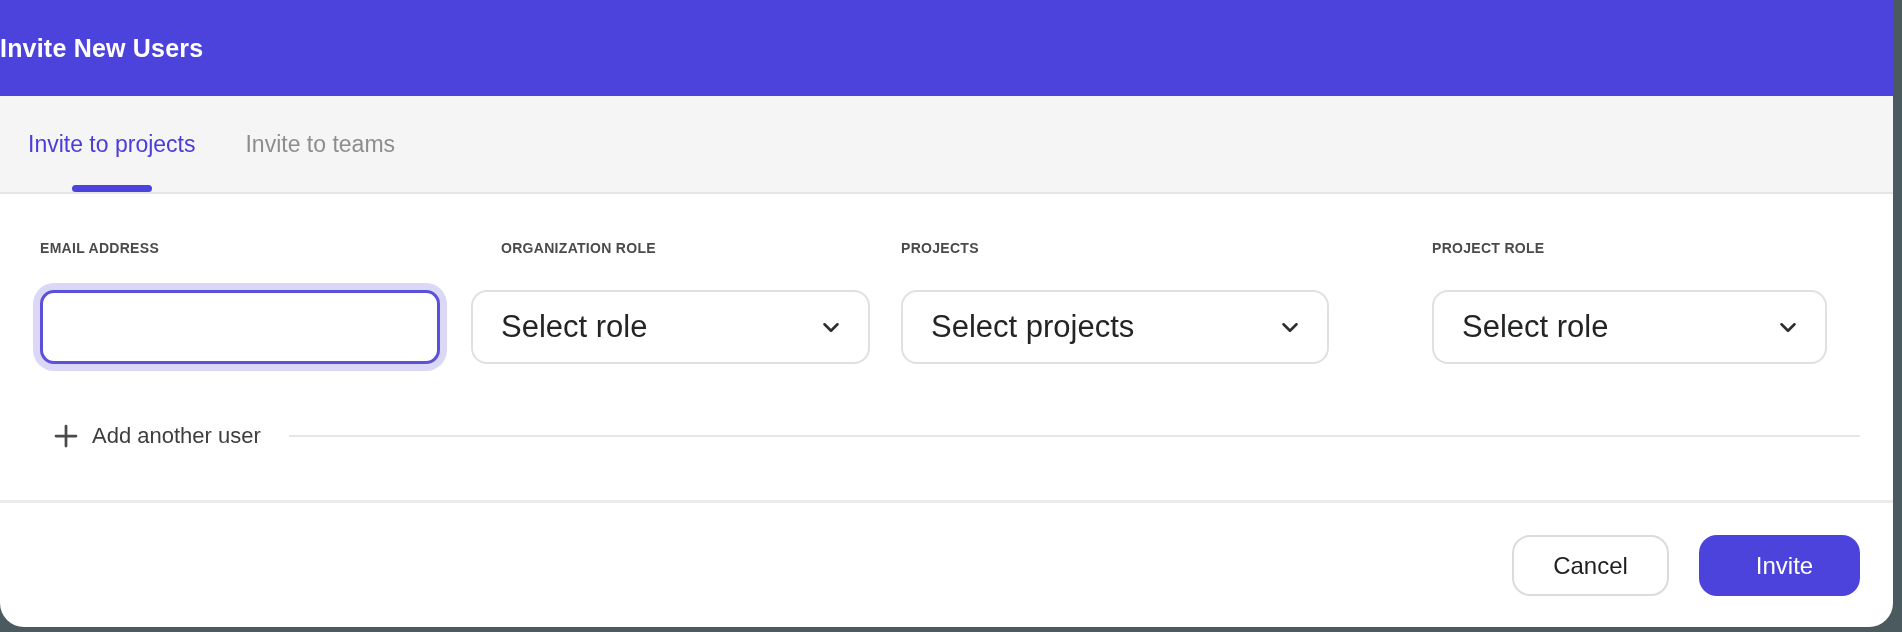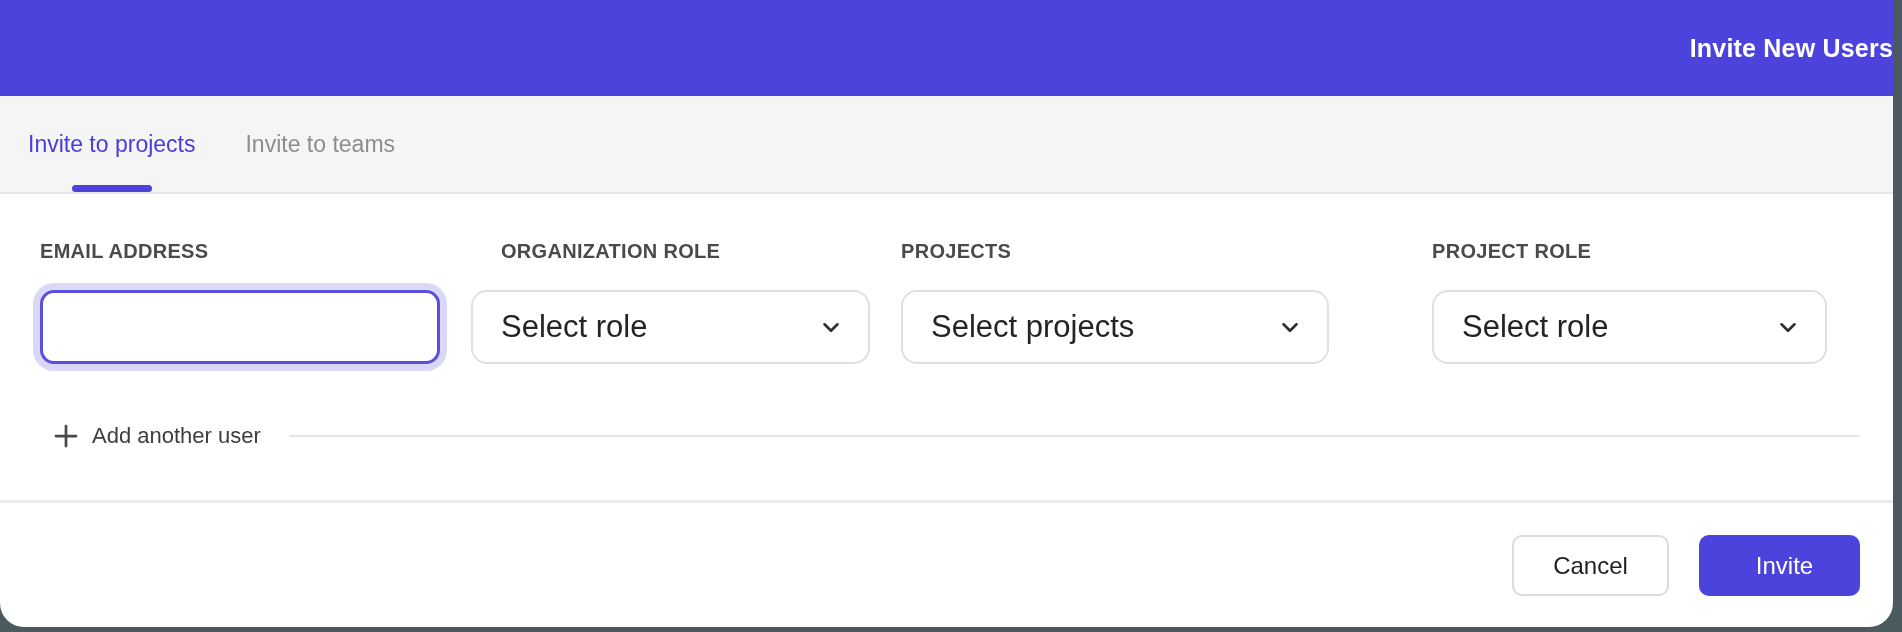--- a/index.html
+++ b/index.html
@@ -22,21 +22,21 @@
     background: #ffffff;
     border-radius: 0 0 24px 24px;
     overflow: hidden;
   }
   
   .modal-header {
     position: absolute;
     left: 0; top: 0;
     width: 100%; height: 96px;
     background: var(--accent-purple, #4C43DC);
-    display: flex; align-items: center; justify-content: flex-end;
+    display: flex; align-items: center; justify-content: flex-start;
   }
   .modal-title {
     margin: 0;
     font-size: 25px;
     font-weight: 700;
     color: #ffffff;
     letter-spacing: 0.2px;
   }
   
   .tabbar {
@@ -66,21 +66,21 @@
     bottom: 0; left: 50%;
     transform: translateX(-50%);
     width: 80px; height: 7px;
     border-radius: 4px;
     background: var(--accent-purple, #4C43DC);
   }
   
   .field-label {
     position: absolute;
     top: 240px;
-    font-size: 20px;
+    font-size: 14px;
     font-weight: 700;
     color: #4A4A4A;
     letter-spacing: 0.3px;
     white-space: nowrap;
   }
   .lbl-email   { left: 40px; }
   .lbl-orgrole { left: 471px; margin-left: 30px; }
   .lbl-projects{ left: 901px; }
   .lbl-projrole{ left: 1432px; }
   
@@ -143,21 +143,21 @@
   
   .footer-divider {
     position: absolute;
     left: 0; top: 500px;
     width: 100%; height: 3px;
     background: #EBEBEB;
   }
   .btn {
     position: absolute;
     top: 535px; height: 61px;
-    border-radius: 10px;
+    border-radius: 18px;
     font-family: inherit;
     font-size: 24px;
     font-weight: 500;
     cursor: pointer;
     display: flex; align-items: center; justify-content: center;
   }
   .btn-cancel {
     left: 1512px; width: 157px;
     background: #ffffff;
     border: 2px solid #DBDBDB;

